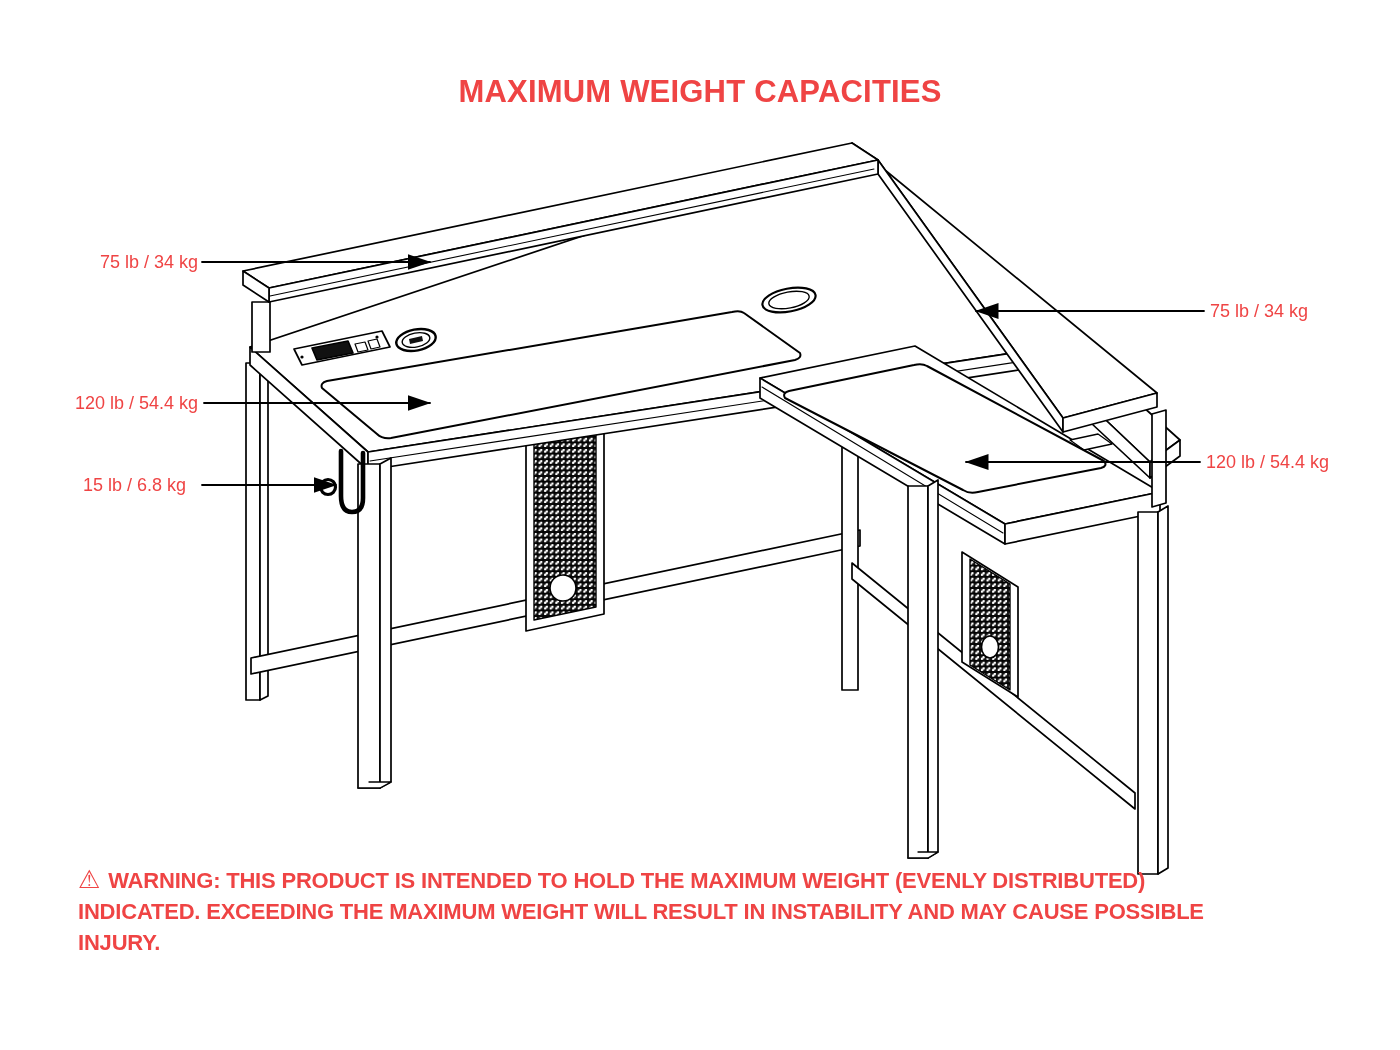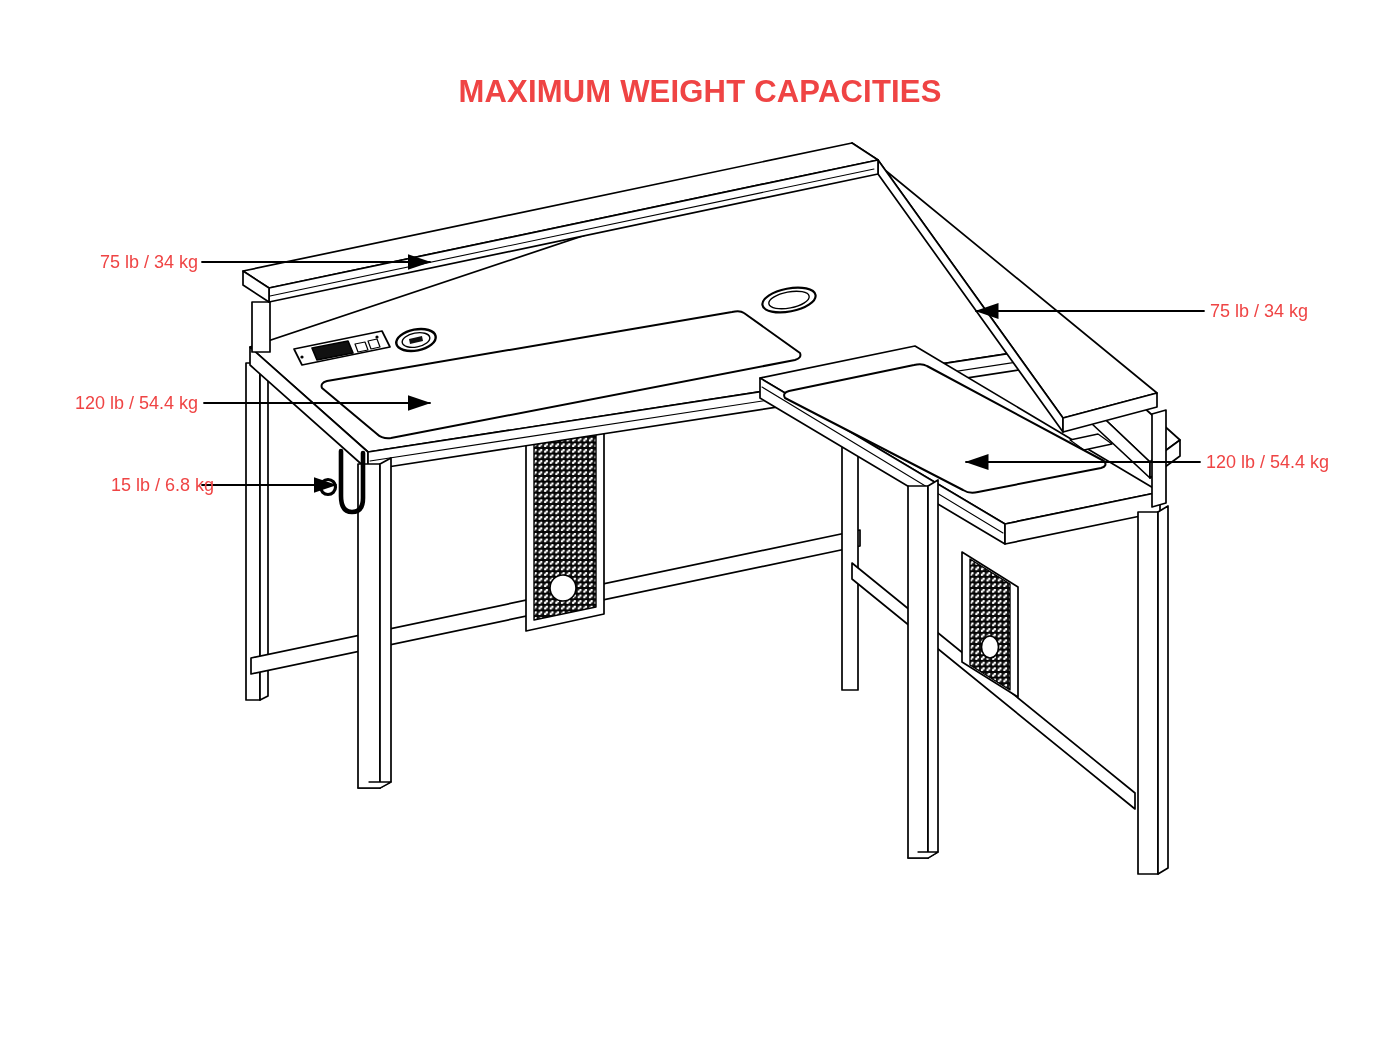--- a/index.html
+++ b/index.html
@@ -156,20 +156,23 @@
       <line x1="202" y1="485" x2="336" y2="485" marker-end="url(#ah)"></line>
       <line x1="1204" y1="311" x2="976" y2="311" marker-end="url(#ah)"></line>
       <line x1="1200" y1="462" x2="966" y2="462" marker-end="url(#ah)"></line>
     </g>
   </svg>
 
   <div class="cap-label right-align" style="left:18px;top:247px;width:180px;">75 lb / 34 kg</div>
 
   <div class="cap-label right-align" style="left:8px;top:388px;width:190px;">120 lb / 54.4 kg</div>
 
-  <div class="cap-label right-align" style="left:34px;top:470px;width:180px;">15 lb / 6.8 kg</div>
+  <div class="cap-label right-align" style="left:6px;top:470px;width:180px;">15 lb / 6.8 kg</div>
 
   <div class="cap-label" style="left:1210px;top:296px;">75 lb / 34 kg</div>
 
   <div class="cap-label" style="left:1206px;top:447px;">120 lb / 54.4 kg</div>
 
+  <div id="warning-block">
+    <span class="tri">⚠</span><span>WARNING: THIS PRODUCT IS INTENDED TO HOLD THE MAXIMUM WEIGHT (EVENLY DISTRIBUTED) INDICATED. EXCEEDING THE MAXIMUM WEIGHT WILL RESULT IN INSTABILITY AND MAY CAUSE POSSIBLE INJURY.</span>
+  </div>
 
 </div>
 
 </body></html>

